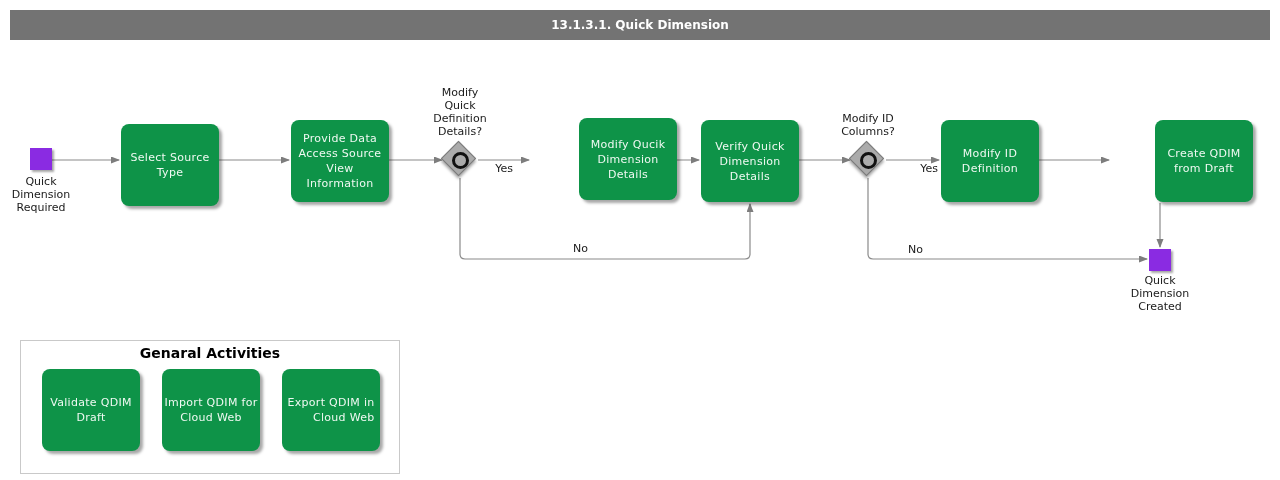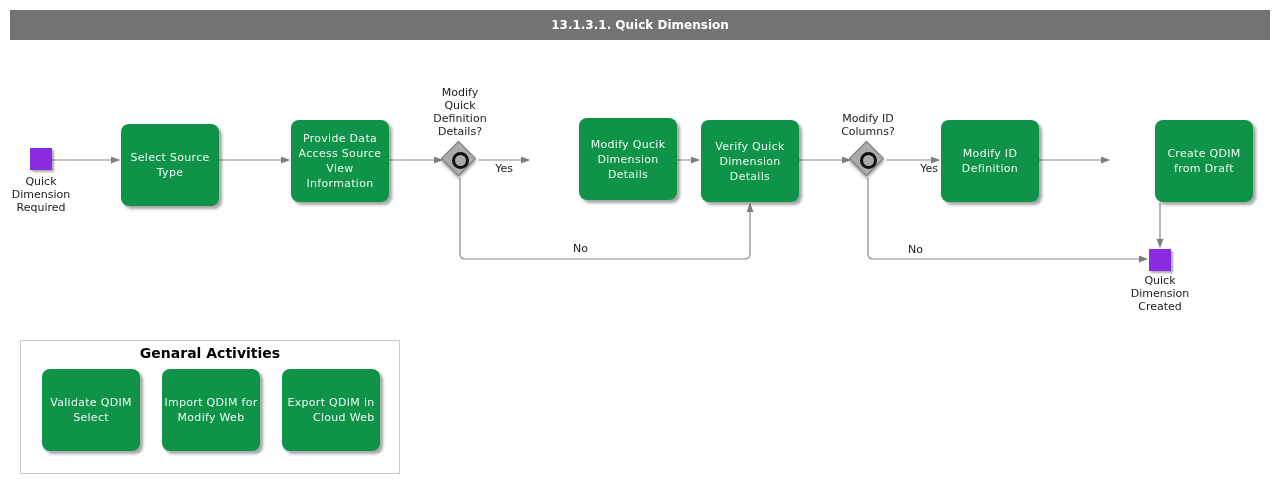--- a/index.html
+++ b/index.html
@@ -134,25 +134,25 @@
 
   <div class="event" style="left:1149px; top:249px;"></div>
   <div class="lbl" style="left:1110px; top:274px; width:100px;">Quick
 Dimension
 Created</div>
 
   <div class="group">
     <div class="group-header">Genaral Activities</div>
     <div class="task" style="left:21px;">
       <span>Validate QDIM
-Select</span>
+Draft</span>
     </div>
     <div class="task" style="left:141px;">
       <span>Import QDIM for
-Modify Web</span>
+Cloud Web</span>
     </div>
     <div class="task" style="left:261px;text-align:right;">
       <span>Export QDIM in
 Cloud Web</span>
     </div>
   </div>
 
 </div>
 
 </body></html>

